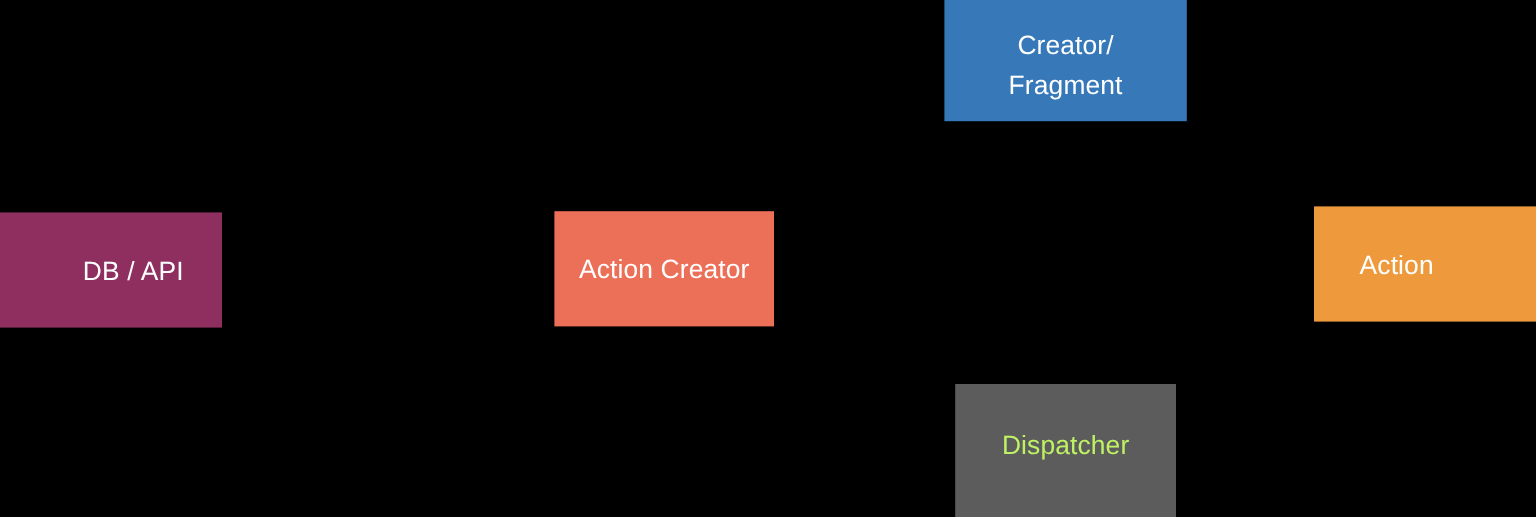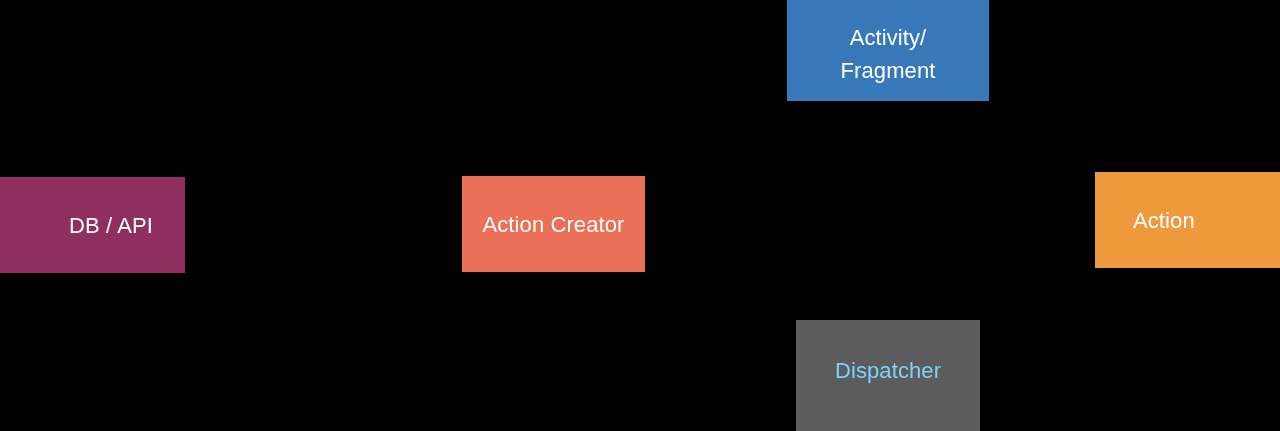--- a/index.html
+++ b/index.html
@@ -90,33 +90,33 @@
     align-items: flex-start;
     padding-top: 34px;
   }
 </style>
 </head>
 <body>
 
 <div id="canvas" style="background: rgb(0, 0, 0);">
 
   <div class="node" id="node-activity-fragment" style="background: rgb(55, 120, 184); color: rgb(255, 255, 255);">
-    <span class="node-label">Activity/
+    <span class="node-label">Creator/
 Fragment</span>
   </div>
 
   <div class="node" id="node-db-api" style="background: rgb(142, 47, 95); color: rgb(255, 255, 255);">
     <span class="node-label">DB / API</span>
   </div>
 
   <div class="node" id="node-action-creator" style="background: rgb(236, 111, 87); color: rgb(255, 255, 255);">
     <span class="node-label">Action Creator</span>
   </div>
 
   <div class="node" id="node-store" style="background: rgb(238, 154, 60); color: rgb(255, 255, 255);">
     <span class="node-label">Action</span>
   </div>
 
-  <div class="node" id="node-dispatcher" style="background: rgb(92, 92, 92); color: #7dd3fc;">
+  <div class="node" id="node-dispatcher" style="background: rgb(92, 92, 92); color: #bef264;">
     <span class="node-label">Dispatcher</span>
   </div>
 
 </div>
 
 </body></html>

